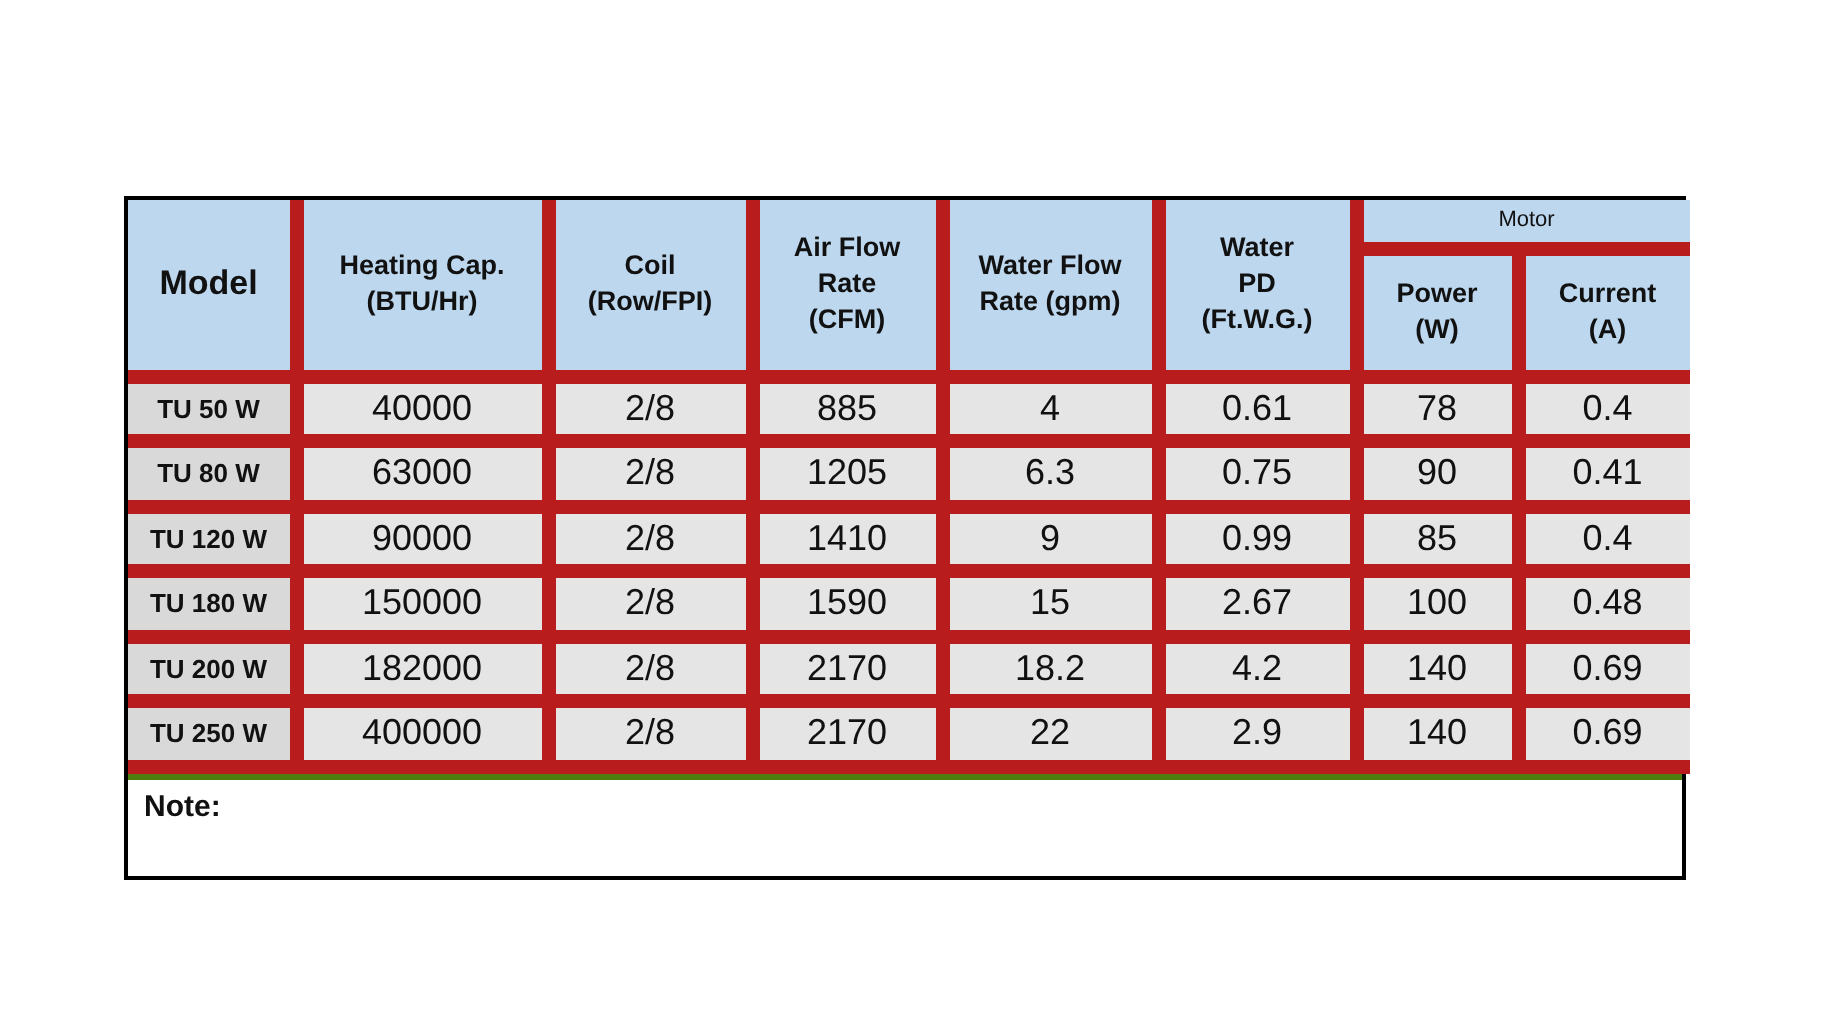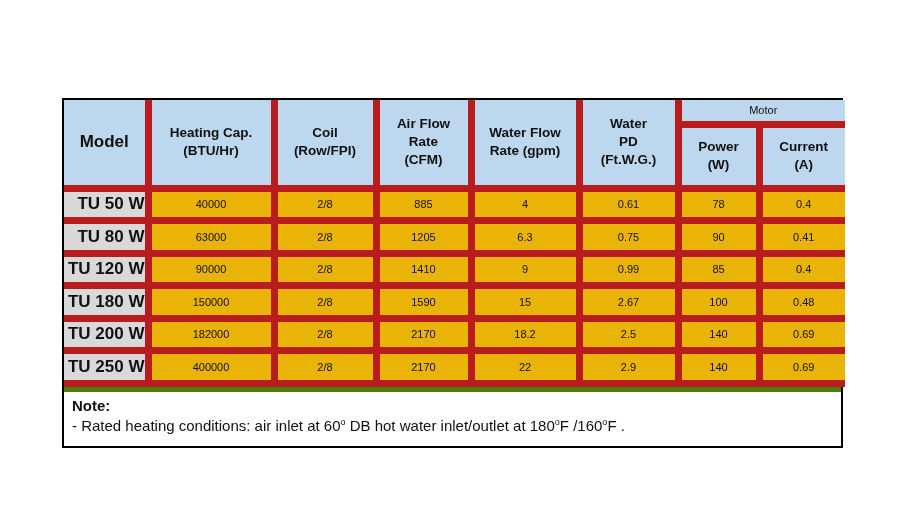--- a/index.html
+++ b/index.html
@@ -40,30 +40,29 @@
     font-size: 13.5px;
     line-height: 1.35;
     white-space: pre-line;
   }
   thead tr.motor-row { height: 24px; }
   thead tr.sub-row { height: 64px; }
   th.motor-cell { font-weight: normal; font-size: 11px; }
   th.model-cell { font-size: 17px; }
 
   tbody tr { height: 32.5px; }
-  tbody td { font-size: 11px; background: #eab308; }
+  tbody td { font-size: 18px; background: #e5e5e5; }
   tbody td.model-col {
     background: #D9D9D9;
     font-weight: bold;
-    font-size: 17px;
-    text-align: right;
+    font-size: 13px;
   }
 
   .note-box {
-    border-top: 5px solid #4d7c0f;
+    border-top: 3px solid #4d7c0f;
     padding: 4px 8px 8px 8px;
     background: #ffffff;
     min-height: 51px;
   }
   .note-label { font-weight: bold; font-size: 15px; line-height: 1.3; }
   .note-line { font-size: 15px; line-height: 1.5; }
   .note-line sup { font-size: 9px; vertical-align: super; line-height: 0; }
 </style>
 </head>
 <body>
@@ -146,36 +145,35 @@
           <td>2.67</td>
           <td>100</td>
           <td>0.48</td>
         </tr>
         <tr>
           <td class="model-col">TU 200 W</td>
           <td>182000</td>
           <td>2/8</td>
           <td>2170</td>
           <td>18.2</td>
-          <td>2.5</td>
+          <td>4.2</td>
           <td>140</td>
           <td>0.69</td>
         </tr>
         <tr>
           <td class="model-col">TU 250 W</td>
           <td>400000</td>
           <td>2/8</td>
           <td>2170</td>
           <td>22</td>
           <td>2.9</td>
           <td>140</td>
           <td>0.69</td>
         </tr>
       </tbody>
     </table>
 
     <div class="note-box">
       <div class="note-label">Note:</div>
-      <div class="note-line"><span>- Rated heating conditions: air inlet at 60</span><sup>o</sup><span> DB hot water inlet/outlet at 180</span><sup>o</sup><span>F /160</span><sup>o</sup><span>F .</span></div>
     </div>
 
   </div>
 </div>
 
 </body></html>

